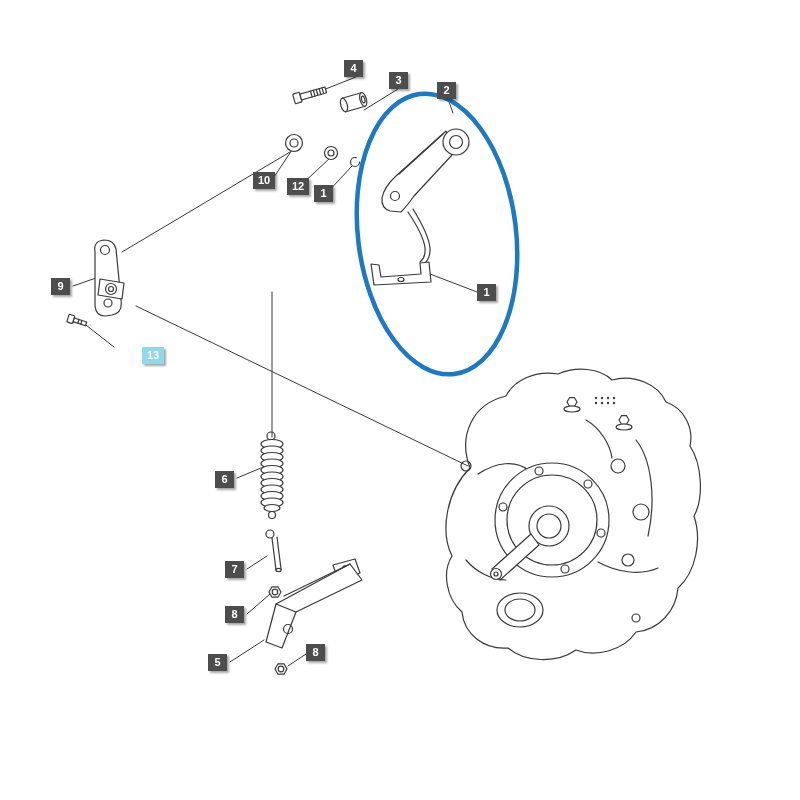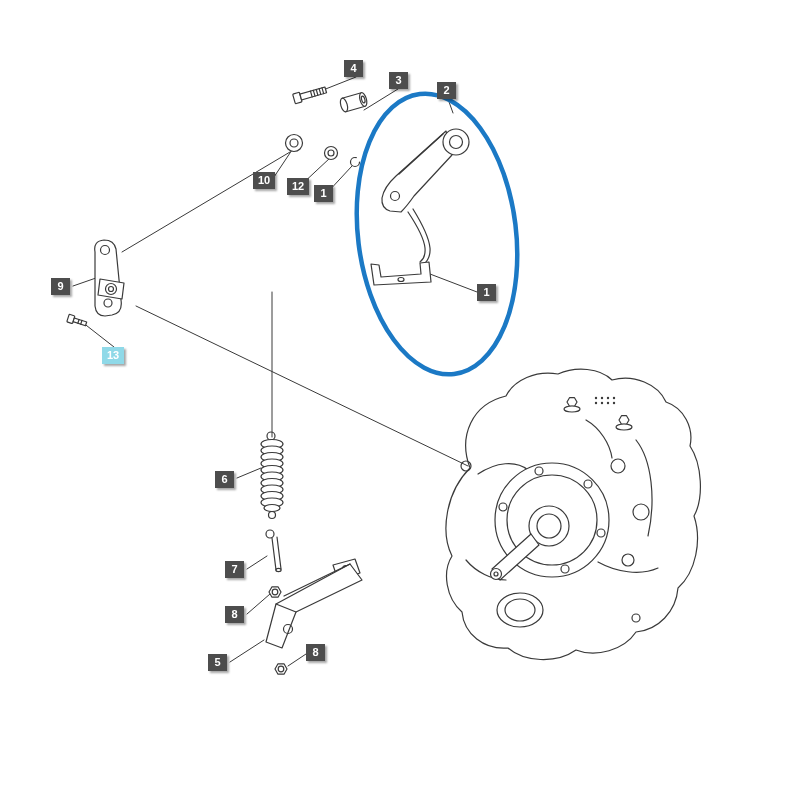--- a/index.html
+++ b/index.html
@@ -10,21 +10,21 @@
   .canvas svg { position:absolute; left:0; top:0; }
   .part-label {
     position:absolute;
     background: var(--label-bg, #4d4d4d);
     color: var(--label-fg, #ffffff);
     font-size:11px; font-weight:bold; line-height:1;
     padding:3px 5px; min-width:9px; text-align:center;
     box-shadow: 1.5px 1.5px 2px rgba(0,0,0,0.35);
     user-select:none; cursor:pointer;
   }
-  .part-label.highlight { background: var(--highlight-bg, #8fd9e8); }
+  .part-label.highlight { background: var(--highlight-bg, #8fd9e8); margin-left: 40px; }
   
   .art path, .art circle, .art ellipse, .art rect, .art polygon, .art line {
     stroke: var(--line, #3a3a3a); stroke-width:1.2; fill:none;
     stroke-linecap:round; stroke-linejoin:round;
   }
   .art .fw { fill:#ffffff; }
   .art .leader { stroke-width:1; }
   .art .dot { fill: var(--line, #3a3a3a); stroke:none; }
   .art .highlight-ellipse { stroke: var(--ellipse, #1b79c5); stroke-width:4.5; fill:none; }
 </style>

